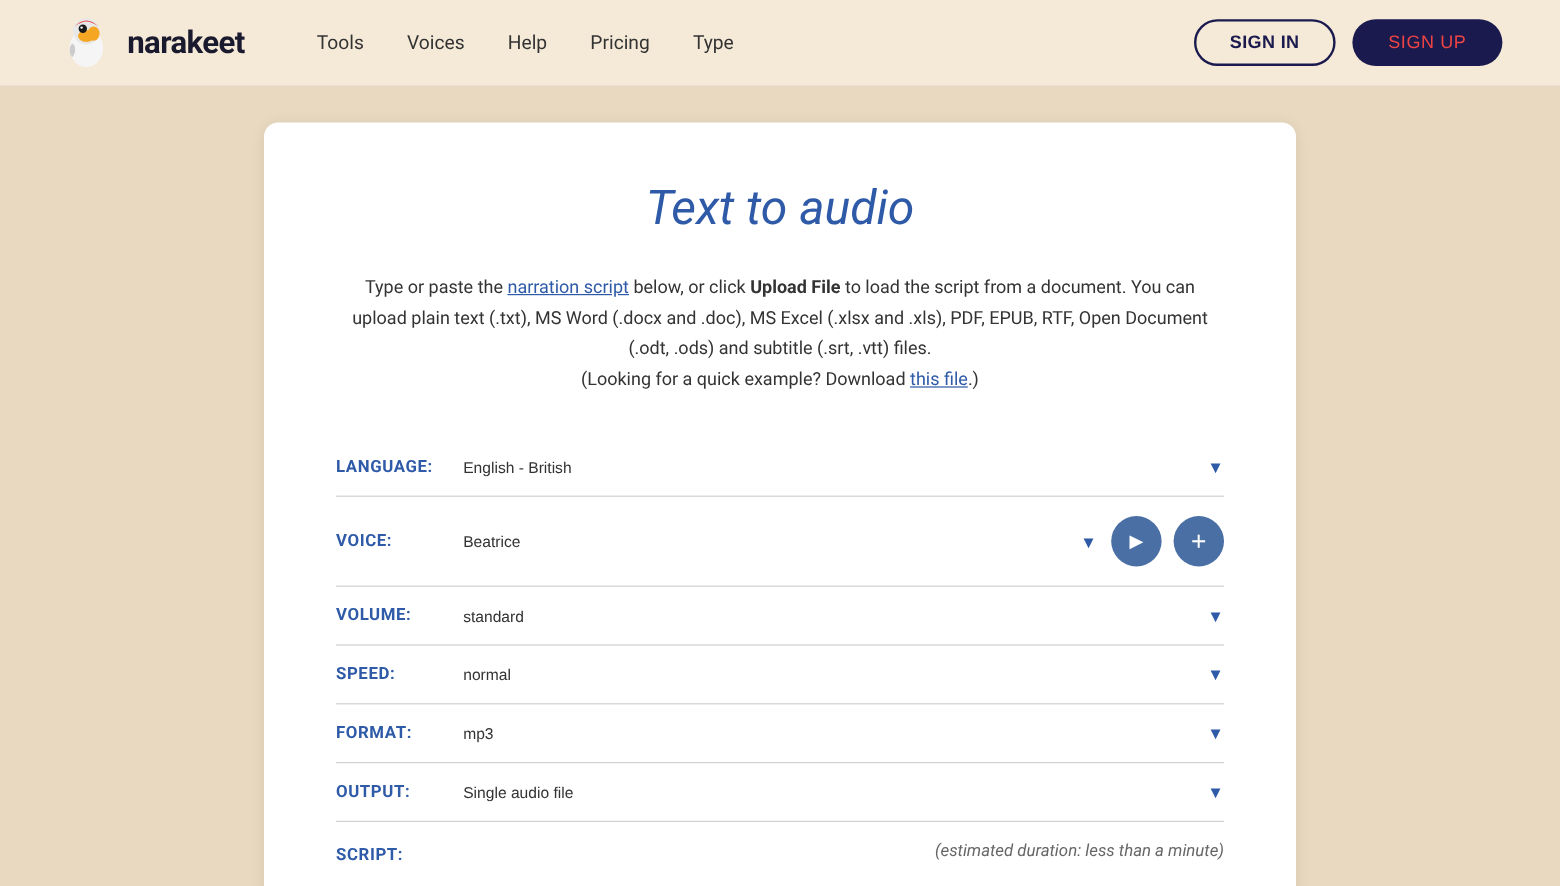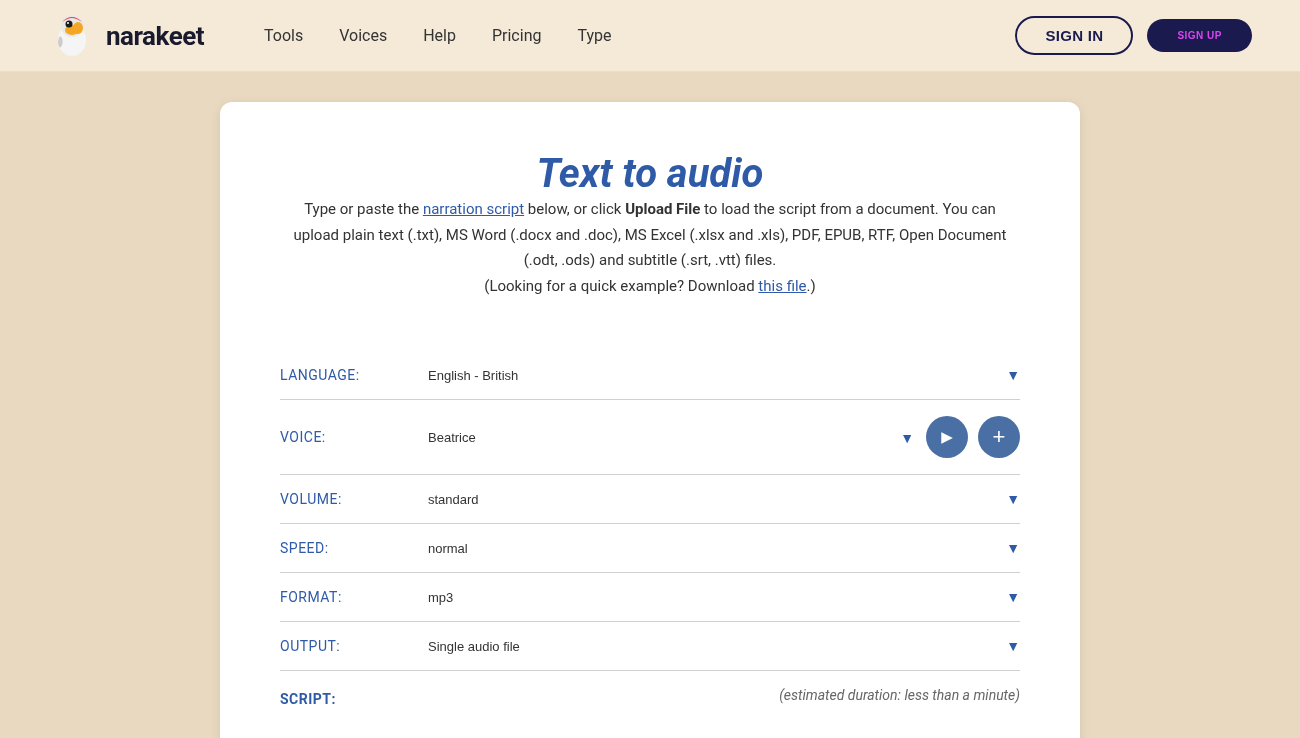--- a/index.html
+++ b/index.html
@@ -68,26 +68,26 @@
       padding: 9px 28px;
       border-radius: 24px;
       font-size: 15px;
       font-weight: 600;
       cursor: pointer;
       letter-spacing: 0.3px;
     }
 
     .btn-signup {
       background: #1a1a4e;
-      color: #d946ef;
+      color: #ef4444;
       border: none;
       padding: 11px 30px;
       border-radius: 24px;
-      font-size: 10px;
-      font-weight: 700;
+      font-size: 15px;
+      font-weight: 400;
       cursor: pointer;
       letter-spacing: 0.5px;
     }
 
     
     .main-wrapper {
       display: flex;
       justify-content: center;
       padding: 30px 20px 40px;
     }
@@ -96,50 +96,51 @@
       background: #fff;
       border-radius: 12px;
       width: 860px;
       padding: 48px 60px 50px;
       box-shadow: 0 2px 12px rgba(0,0,0,0.08);
     }
 
     .card-title {
       text-align: center;
       font-size: 40px;
-      font-weight: 700;
-      color: #2e5aa8;
+      font-weight: 400;
+      color: #2e5aa8;
+      margin-bottom: 30px;
       font-style: italic;
     }
 
     .description {
       text-align: center;
       color: #333;
       font-size: 15px;
       line-height: 1.7;
-      margin-bottom: 52px;
+      margin-bottom: 36px;
     }
 
     .description a {
       color: #2e5aa8;
       text-decoration: underline;
     }
 
     
     .form-row {
       display: flex;
       align-items: center;
       border-bottom: 1px solid #d0d0d0;
       padding: 16px 0;
     }
 
     .form-label {
-      width: 148px;
+      width: 106px;
       font-size: 14px;
-      font-weight: 400;
+      font-weight: 700;
       color: #2e5aa8;
       letter-spacing: 0.5px;
       flex-shrink: 0;
     }
 
     .form-select-wrapper {
       flex: 1;
       position: relative;
       display: flex;
       align-items: center;

